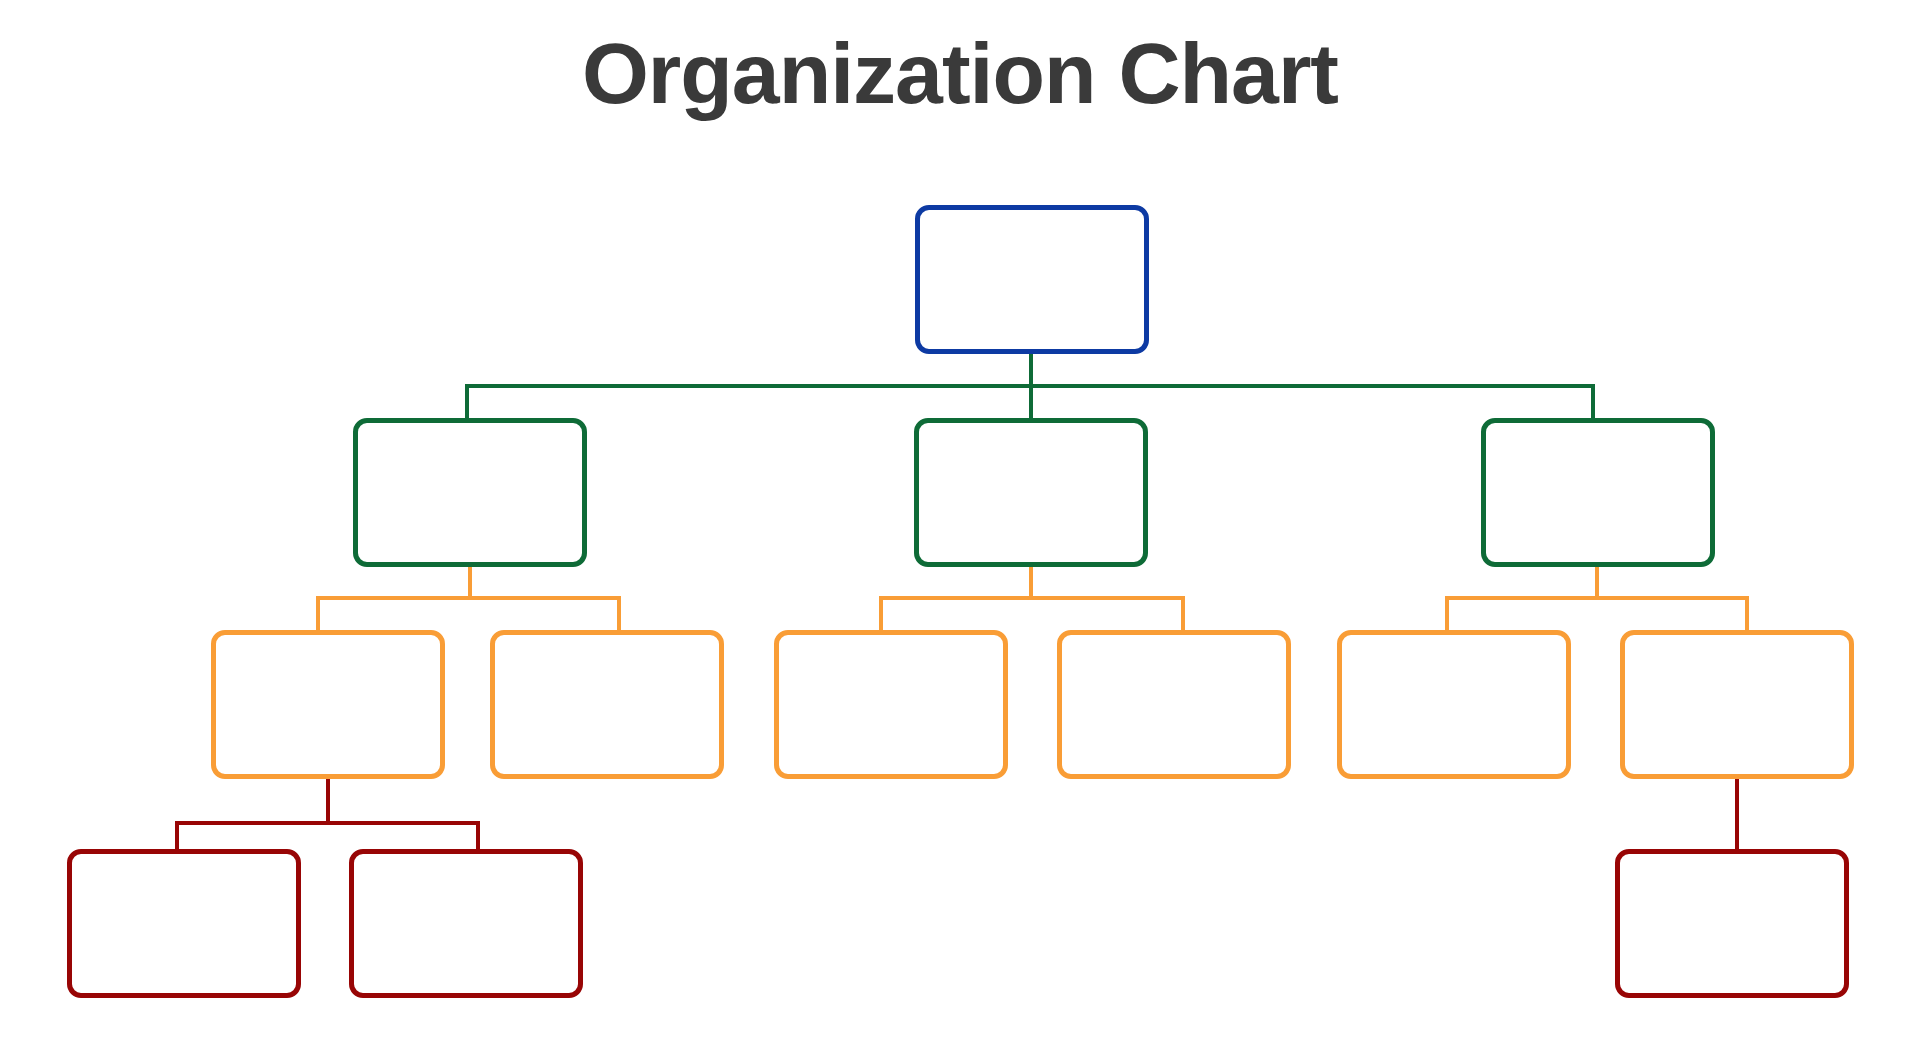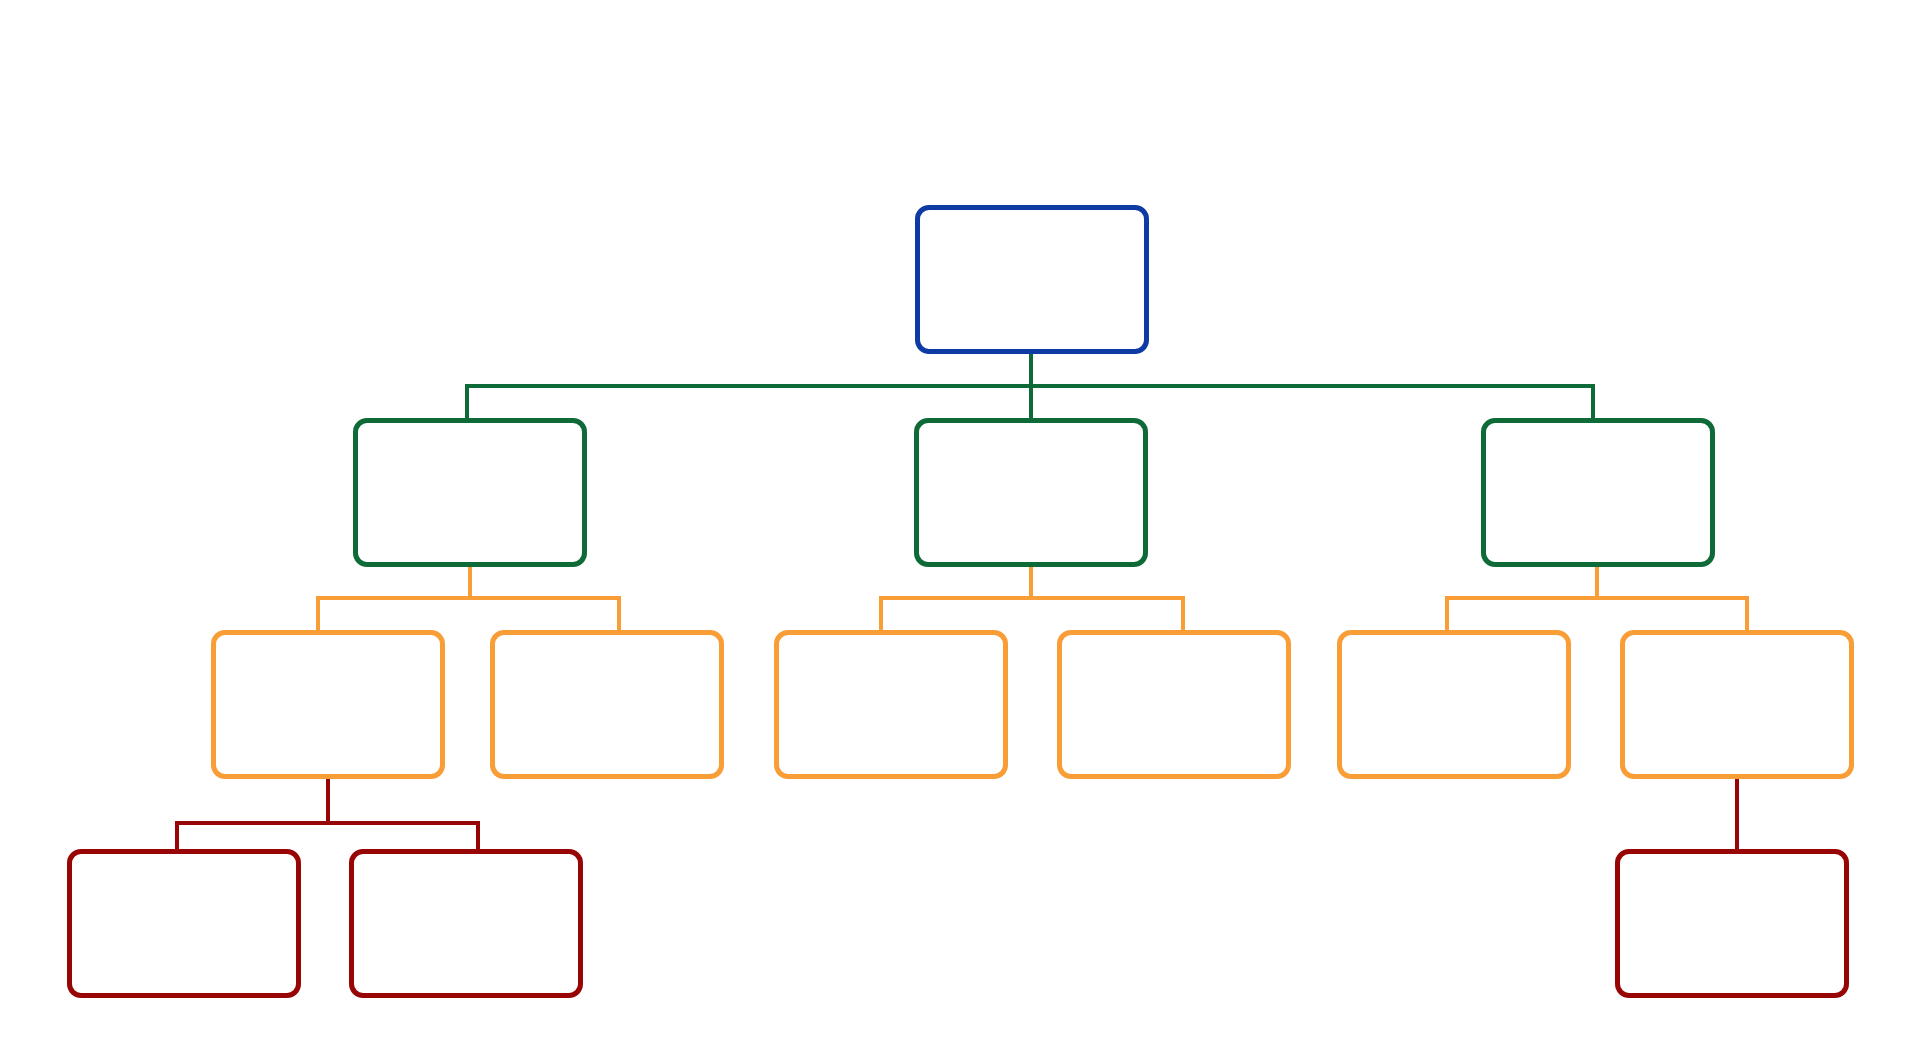--- a/index.html
+++ b/index.html
@@ -39,20 +39,21 @@
     background: #ffffff;
     border-style: solid;
     border-width: 5px;
     border-radius: 14px;
   }
 </style>
 </head>
 <body>
 
 <div class="canvas">
+  <div class="title" style="color: rgb(58, 58, 58);">Organization Chart</div>
   <svg class="connector-layer" viewBox="0 0 1920 1053" xmlns="http://www.w3.org/2000/svg">
       <line x1="1031" y1="353" x2="1031" y2="418" stroke="#0e6b37" stroke-width="4" stroke-linecap="square"></line>
       <line x1="467" y1="386" x2="1593" y2="386" stroke="#0e6b37" stroke-width="4" stroke-linecap="square"></line>
       <line x1="467" y1="386" x2="467" y2="418" stroke="#0e6b37" stroke-width="4" stroke-linecap="square"></line>
       <line x1="1593" y1="386" x2="1593" y2="418" stroke="#0e6b37" stroke-width="4" stroke-linecap="square"></line>
       <line x1="470" y1="567" x2="470" y2="598" stroke="#f99d36" stroke-width="4" stroke-linecap="square"></line>
       <line x1="318" y1="598" x2="619" y2="598" stroke="#f99d36" stroke-width="4" stroke-linecap="square"></line>
       <line x1="318" y1="598" x2="318" y2="630" stroke="#f99d36" stroke-width="4" stroke-linecap="square"></line>
       <line x1="619" y1="598" x2="619" y2="630" stroke="#f99d36" stroke-width="4" stroke-linecap="square"></line>
       <line x1="1031" y1="567" x2="1031" y2="598" stroke="#f99d36" stroke-width="4" stroke-linecap="square"></line>

